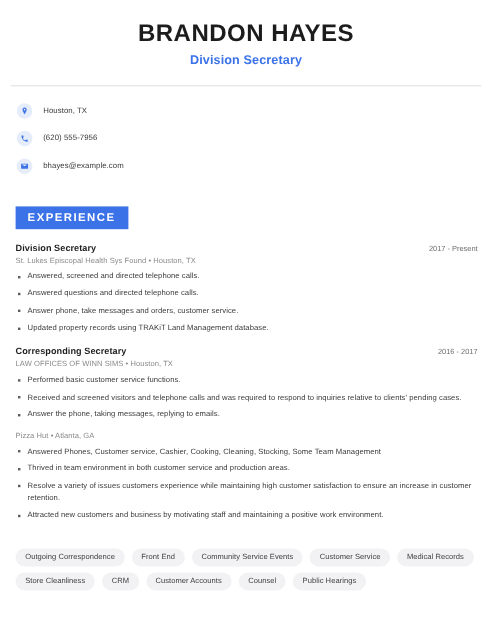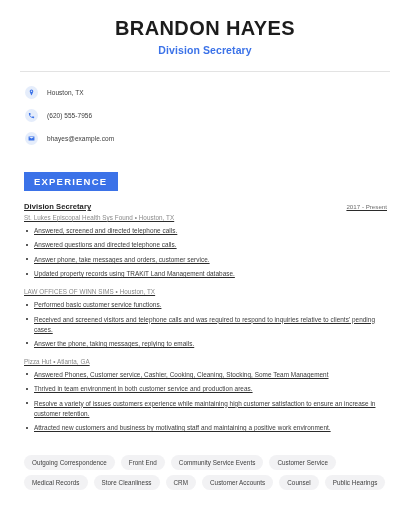--- a/index.html
+++ b/index.html
@@ -11,21 +11,21 @@
     width: 410px;
     height: 530px;
     font-family: "Liberation Sans", sans-serif;
     color: #2b2b2b;
     overflow: hidden;
   }
   .page {
     width: 410px;
     height: 530px;
     box-sizing: border-box;
-    padding: 0 20px;
+    padding: 0 9px;
     position: relative;
   }
 
   
   .header {
     text-align: center;
     padding-top: 17px;
   }
   .name {
     font-size: 20px;
@@ -79,21 +79,21 @@
   .section-badge {
     display: inline-block;
     background: #3b72e8;
     color: #ffffff;
     font-size: 9.5px;
     font-weight: bold;
     letter-spacing: 1.2px;
     padding: 4px 11px 4px 10px;
     margin-left: 4px;
   }
-  .section-exp { margin-top: 23px; text-decoration: underline; }
+  .section-exp { margin-top: 23px; }
   .section-skills { margin-top: 22px; }
 
   
   .jobs { margin-top: 11px; }
   .job { margin-bottom: 9px; }
   .job-head {
     display: flex;
     justify-content: space-between;
     align-items: baseline;
     padding: 0 3px 0 4px;
@@ -214,20 +214,24 @@
         <div class="job-company">St. Lukes Episcopal Health Sys Found  •  Houston, TX</div>
         <ul class="bullets">
           <li>Answered, screened and directed telephone calls.</li>
           <li>Answered questions and directed telephone calls.</li>
           <li>Answer phone, take messages and orders, customer service.</li>
           <li>Updated property records using TRAKiT Land Management database.</li>
         </ul>
       </div>
 
       <div class="job">
+        <div class="job-head">
+          <span class="job-role">Corresponding Secretary</span>
+          <span class="job-dates">2016 - 2017</span>
+        </div>
         <div class="job-company">LAW OFFICES OF WINN SIMS  •  Houston, TX</div>
         <ul class="bullets">
           <li>Performed basic customer service functions.</li>
           <li>Received and screened visitors and telephone calls and was required to respond to inquiries relative to clients' pending cases.</li>
           <li>Answer the phone, taking messages, replying to emails.</li>
         </ul>
       </div>
 
       <div class="job">
         <div class="job-company">Pizza Hut  •  Atlanta, GA</div>

